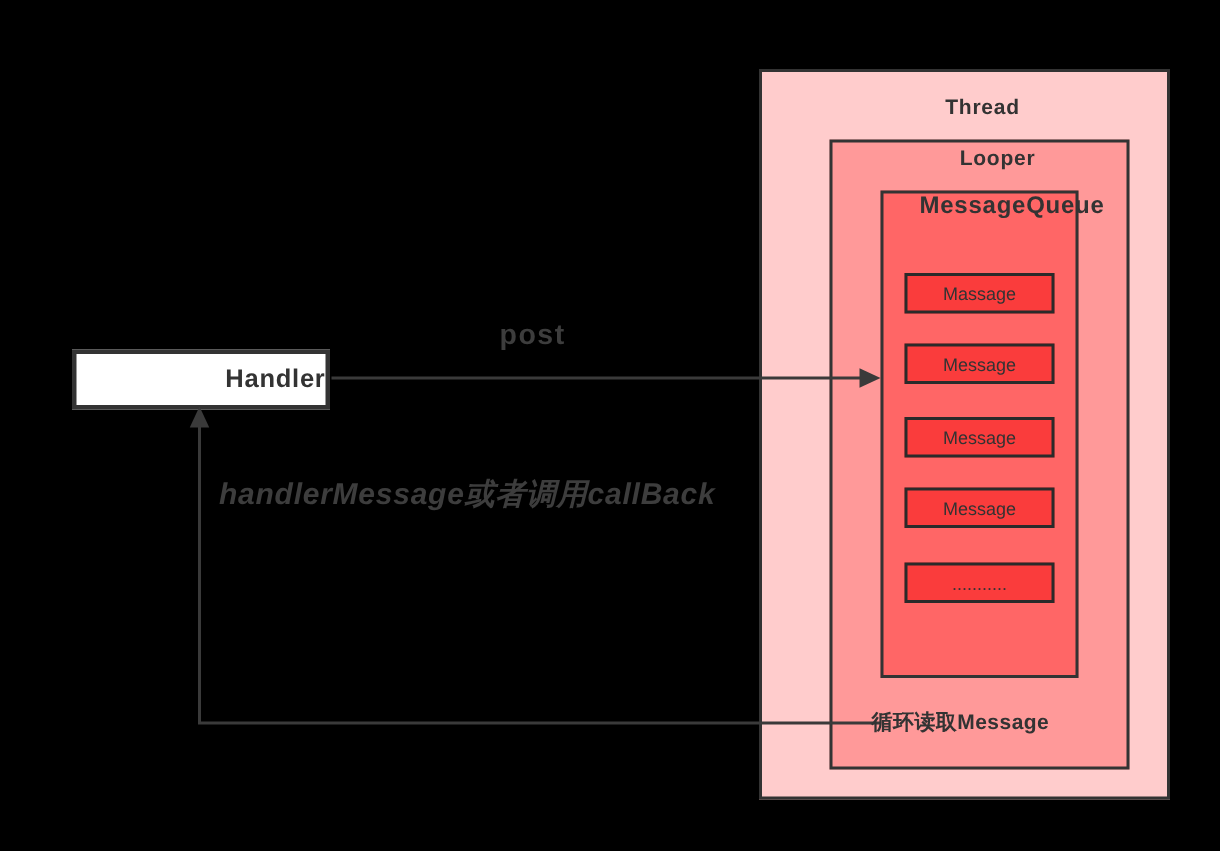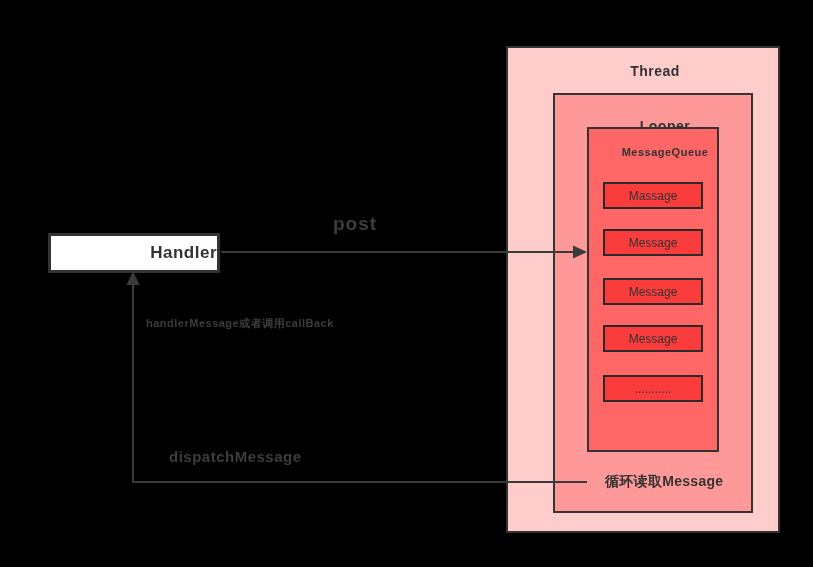--- a/index.html
+++ b/index.html
@@ -36,28 +36,28 @@
     background: var(--thread_bg, #ffcccc);
     border: 2px solid var(--border_dark, #333333);
   }
   .thread-title { margin-top: 15px; font-size: 14px; }
   
   .looper {
     left: 45px; top: 45px; width: 200px; height: 420px;
     background: var(--looper_bg, #ff9999);
     border: 2px solid var(--border_dark, #333333);
   }
-  .looper-title { margin-top: 23px; font-size: 14px; }
+  .looper-title { margin-top: 2px; font-size: 14px; }
   
   .mq {
     left: 32px; top: 32px; width: 132px; height: 325px;
     background: var(--mq_bg, #ff6666);
     border: 2px solid var(--border_dark, #333333);
   }
-  .mq-title { margin-top: 17px; font-size: 11px; }
+  .mq-title { font-size: 16px; }
   
   .msg {
     position: absolute;
     left: 14px; width: 100px; height: 27px;
     background: var(--msg_bg, #fa3c3c);
     border: 2px solid var(--msg_border, #2a2a2a);
     display: flex; align-items: center; justify-content: center;
     font-size: 12px; font-weight: 400;
     color: var(--box_text, #333333);
     text-align: right;
@@ -71,24 +71,24 @@
   
   .edge-label {
     position: absolute;
     font-weight: 700;
     color: var(--edge_label_color, #3d3d3d);
     white-space: nowrap;
     letter-spacing: 0.5px;
     text-align: right;
   }
   .post-label { left: 333px; top: 213px; font-size: 19px; letter-spacing: 1px; }
-  .handle-label { left: 146px; top: 316px; font-size: 11px; }
+  .handle-label { left: 146px; top: 316px; font-size: 20px; font-style: italic; }
   .dispatch-label { left: 169px; top: 448px; font-size: 15px; }
   .loopread-label {
-    left: 605px; top: 473px; font-size: 14px;
+    left: 581px; top: 473px; font-size: 14px;
     color: var(--box_text, #333333);
     letter-spacing: 0.3px;
   }
 </style>
 </head>
 <body>
 
 <div class="canvas">
 
   <div class="box handler">
@@ -117,16 +117,15 @@
 
     <line x1="221" y1="252" x2="575" y2="252" stroke="#3a3a3a" stroke-width="2"></line>
     <polygon points="587,252 573,245.5 573,258.5" fill="#3a3a3a"></polygon>
 
     <polyline points="587,482 133,482 133,277" fill="none" stroke="#3a3a3a" stroke-width="2"></polyline>
     <polygon points="133,271 126.5,285 139.5,285" fill="#3a3a3a"></polygon>
   </svg>
 
   <div class="edge-label post-label">post</div>
   <div class="edge-label handle-label">handlerMessage或者调用callBack</div>
-  <div class="edge-label dispatch-label">dispatchMessage</div>
   <div class="edge-label loopread-label">循环读取Message</div>
 
 </div>
 
 </body></html>

